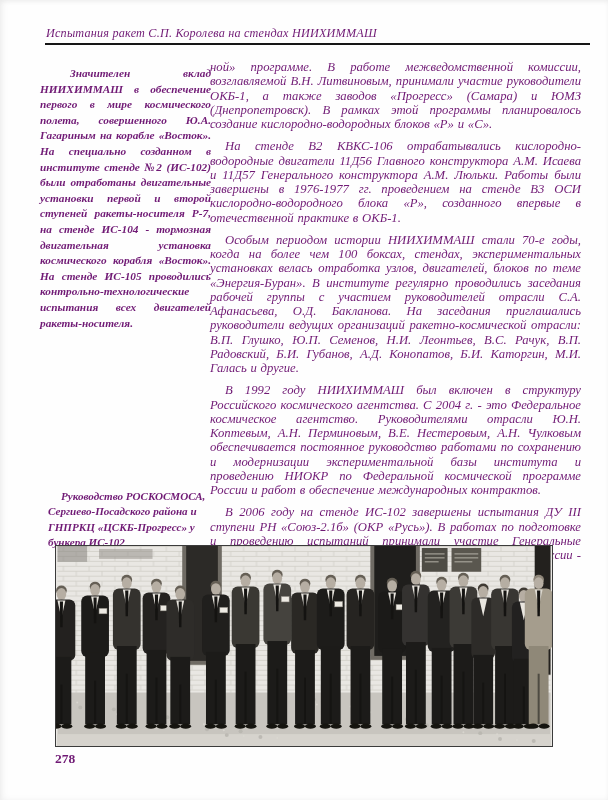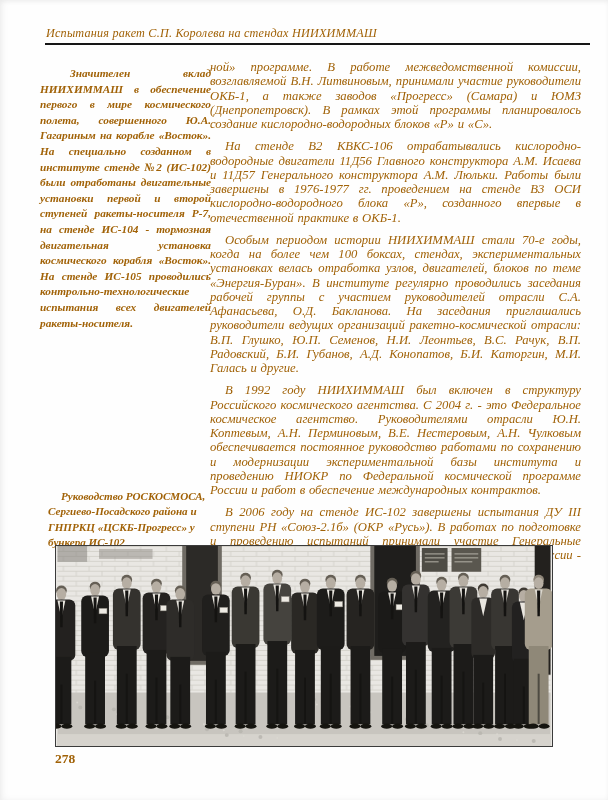--- a/index.html
+++ b/index.html
@@ -1,18 +1,18 @@
 <!DOCTYPE html>
 <html><head>
 <meta charset="utf-8">
 <style>
   html,body{margin:0;padding:0;background:#ffffff;}
   .page{
     position:relative;width:608px;height:800px;background:#fefefe;
-    font-family:"Liberation Serif", serif;color:#a16207;overflow:hidden;
+    font-family:"Liberation Serif", serif;color:#701a75;overflow:hidden;
     box-shadow:inset 3px 0 6px rgba(0,0,0,.05), inset 0 2px 4px rgba(0,0,0,.04);
   }
   .running-head{
     position:absolute;left:46px;top:26px;width:540px;
     font-style:italic;font-size:12.2px;letter-spacing:.2px;white-space:nowrap;
   }
   .head-rule{position:absolute;left:45px;top:43px;width:545px;height:1.6px;background:#161616;}
   .side-note{
     position:absolute;left:26px;top:52px;width:171px;margin:14px;
     font-style:italic;font-weight:600;font-size:11.3px;line-height:15.6px;

